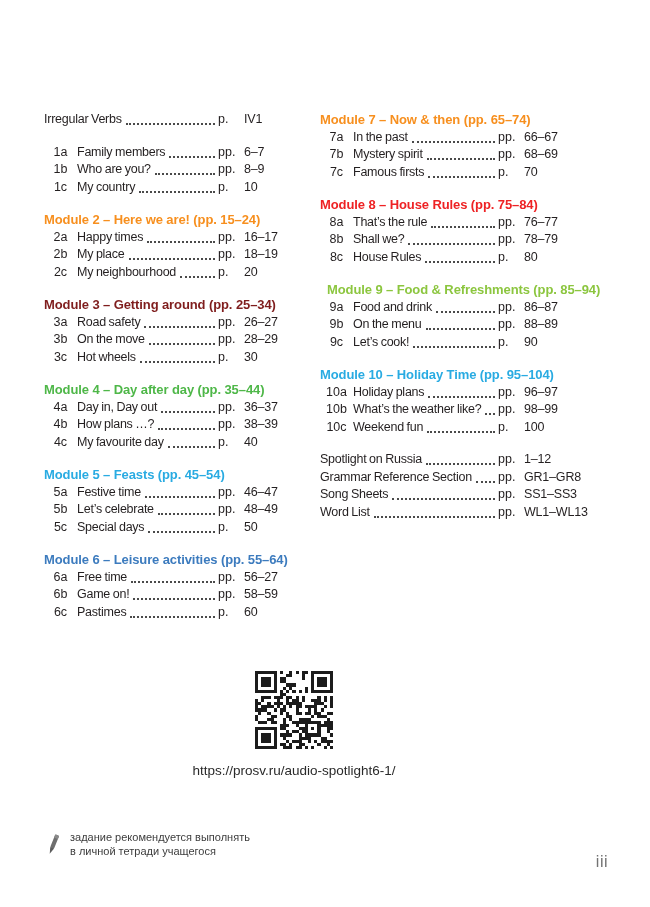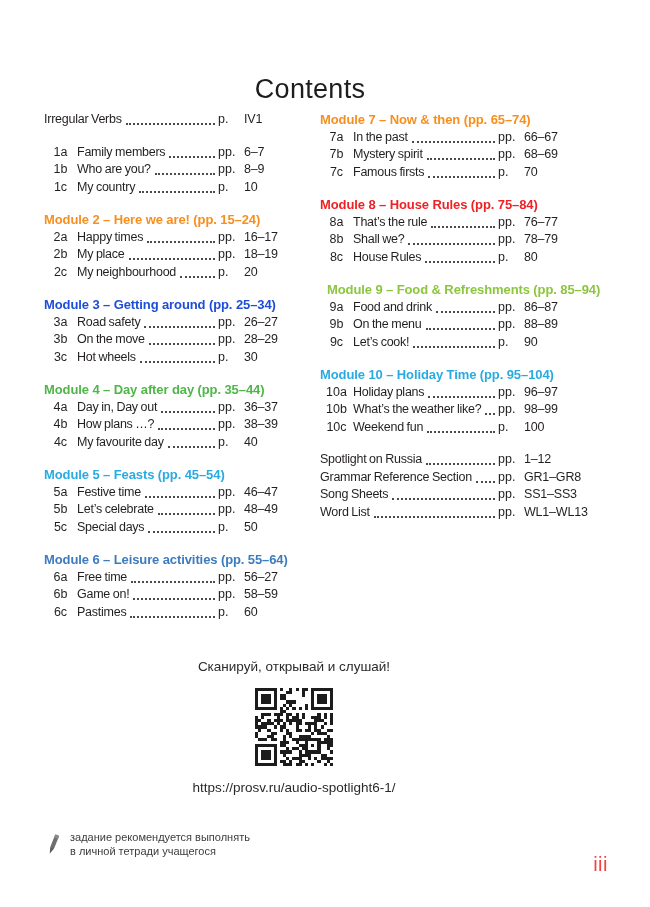--- a/index.html
+++ b/index.html
@@ -95,31 +95,30 @@
     margin-left: 8px;
     font-size: 11px;
     line-height: 14px;
     color: #3c3c3c;
   }
 
   .folio {
     position: absolute;
     top: 853px; left: 548px; width: 60px;
     text-align: right;
-    font-size: 20px;
-    color: #ef4444;
+    font-size: 16px;
+    color: #737373;
     letter-spacing: 0.5px;
   }
 </style>
 </head>
 <body>
 
 <div class="page">
 
-  <h1 class="title">Contents</h1>
 
   <div class="col col-left" id="col-left">
       <section class="section">
         <div class="row standalone">
           <span class="lbl">Irregular Verbs</span>
           <span class="leader"></span>
           <span class="prefix">p.</span>
           <span class="pages">IV1</span>
         </div>
       </section>
@@ -164,21 +163,21 @@
         </div>
         <div class="row">
           <span class="num">2c</span>
           <span class="lbl">My neighbourhood</span>
           <span class="leader"></span>
           <span class="prefix">p.</span>
           <span class="pages">20</span>
         </div>
       </section>
       <section class="section">
-        <h2 class="mod-heading" style="color: #1d4ed8;">Module 3 – Getting around (pp. 25–34)</h2>
+        <h2 class="mod-heading" style="color: #7f1d1d;">Module 3 – Getting around (pp. 25–34)</h2>
         <div class="row">
           <span class="num">3a</span>
           <span class="lbl">Road safety</span>
           <span class="leader"></span>
           <span class="prefix">pp.</span>
           <span class="pages">26–27</span>
         </div>
         <div class="row">
           <span class="num">3b</span>
           <span class="lbl">On the move</span>
@@ -386,21 +385,20 @@
         <div class="row standalone">
           <span class="lbl">Word List</span>
           <span class="leader"></span>
           <span class="prefix">pp.</span>
           <span class="pages">WL1–WL13</span>
         </div>
       </section>
     </div>
 
   <div class="audio">
-    <div class="scan-text">Сканируй, открывай и слушай!</div>
     <div class="qr-wrap">
       <svg id="qr" width="78" height="78" viewBox="0 0 25 25" shape-rendering="crispEdges">
           <g fill="#1c1c1c">
             <rect x="0" y="0" width="1" height="1"></rect>
             <rect x="1" y="0" width="1" height="1"></rect>
             <rect x="2" y="0" width="1" height="1"></rect>
             <rect x="3" y="0" width="1" height="1"></rect>
             <rect x="4" y="0" width="1" height="1"></rect>
             <rect x="5" y="0" width="1" height="1"></rect>
             <rect x="6" y="0" width="1" height="1"></rect>

